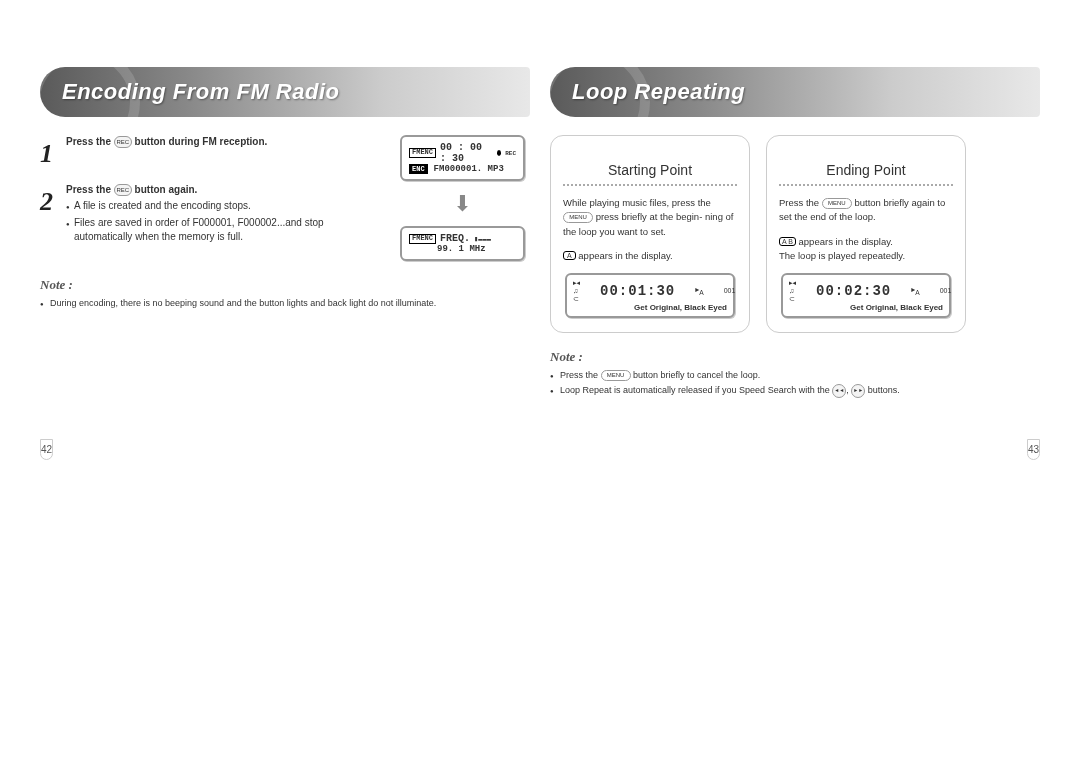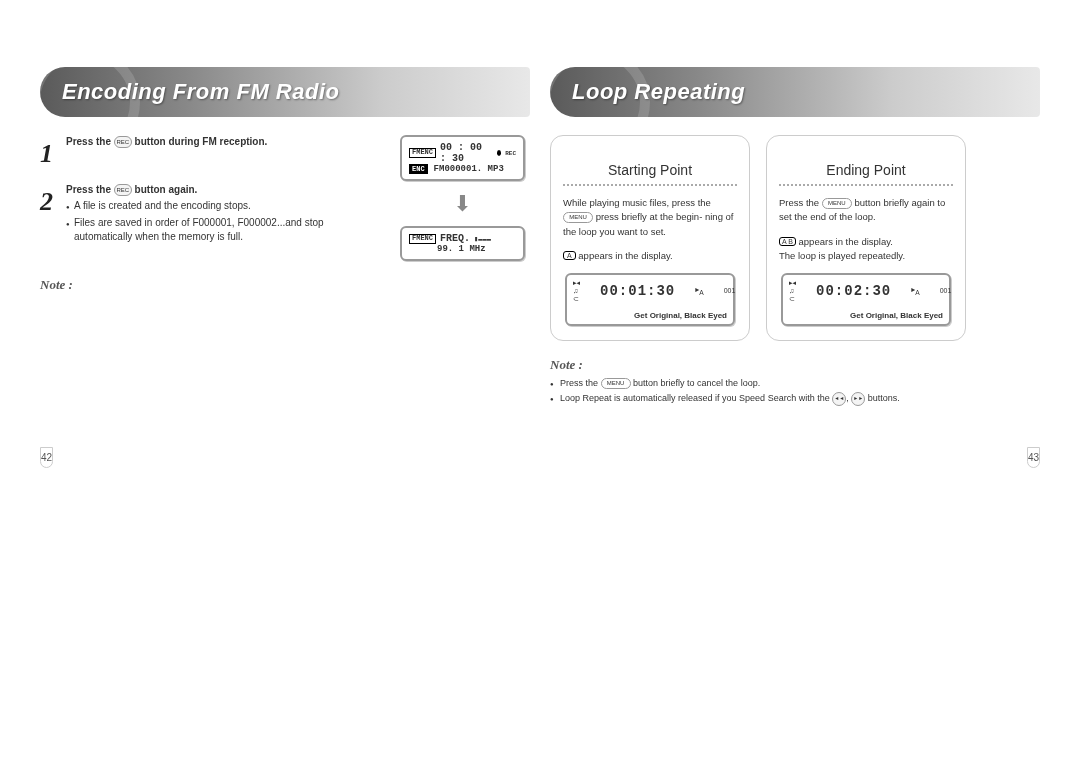--- a/index.html
+++ b/index.html
@@ -46,21 +46,21 @@
   .point-title { text-align:center; font-size:14px; margin-bottom:6px; }
   .dots { border-bottom:2px dotted #aaa; margin-bottom:10px; }
   .point-text { font-size:9.5px; line-height:1.5; margin-bottom:10px;}
   .small-btn-menu { display:inline-flex; align-items:center; justify-content:center; width:30px; height:11px; border:1px solid #999; border-radius:6px; font-size:6px; vertical-align:middle; }
   
   .lcd-player { border:2px solid #999; border-radius:6px; padding:4px 6px; width:170px; background:#fff; font-family: Arial, sans-serif; box-shadow:1px 1px 0 #ccc; margin:0 auto;}
   .lcd-player-top { display:flex; align-items:center; gap:20px;}
   .lcd-player-icons { display:flex; flex-direction:column; gap:1px; font-size:7px; line-height:1;}
   .lcd-player-time { font-family:"Courier New", monospace; font-size:14px; font-weight:bold; letter-spacing:1px; flex:1; text-align:center;}
   .lcd-player-trk { font-size:7px; }
-  .lcd-player-sub { font-size:8px; font-weight:bold; text-align:right; margin-top:9px;}
+  .lcd-player-sub { font-size:8px; font-weight:bold; text-align:right; margin-top:1px;}
   
   .inline-badge-a { border:1px solid #000; border-radius:3px; padding:0 3px; font-size:7px; vertical-align:middle;}
   .inline-badge-ab { border:1px solid #000; border-radius:3px; padding:0 2px; font-size:7px; vertical-align:middle;}
   .rec-dot { display:inline-block; width:6px; height:6px; background:#000; border-radius:50%; vertical-align:middle;}
 </style>
 </head>
 <body>
 
 <div class="spread">
 
@@ -111,20 +111,21 @@
             <span>FREQ.</span>
             <span style="font-size:7px">▮▬▬▬</span>
           </div>
           <div class="lcd-line2" style="padding-left:28px">99. 1  MHz</div>
         </div>
       </div>
     </div>
 
     <div class="note-block">
       <div class="note-title">Note :</div>
+      <span class="bullet">During encoding, there is no beeping sound and the button lights and back light do not illuminate.</span>
     </div>
 
     <div class="page-num page-num-left">42</div>
   </div>
 
   <div class="page">
     <div class="header-bar">
       <span class="header-title">Loop Repeating</span>
     </div>
 

